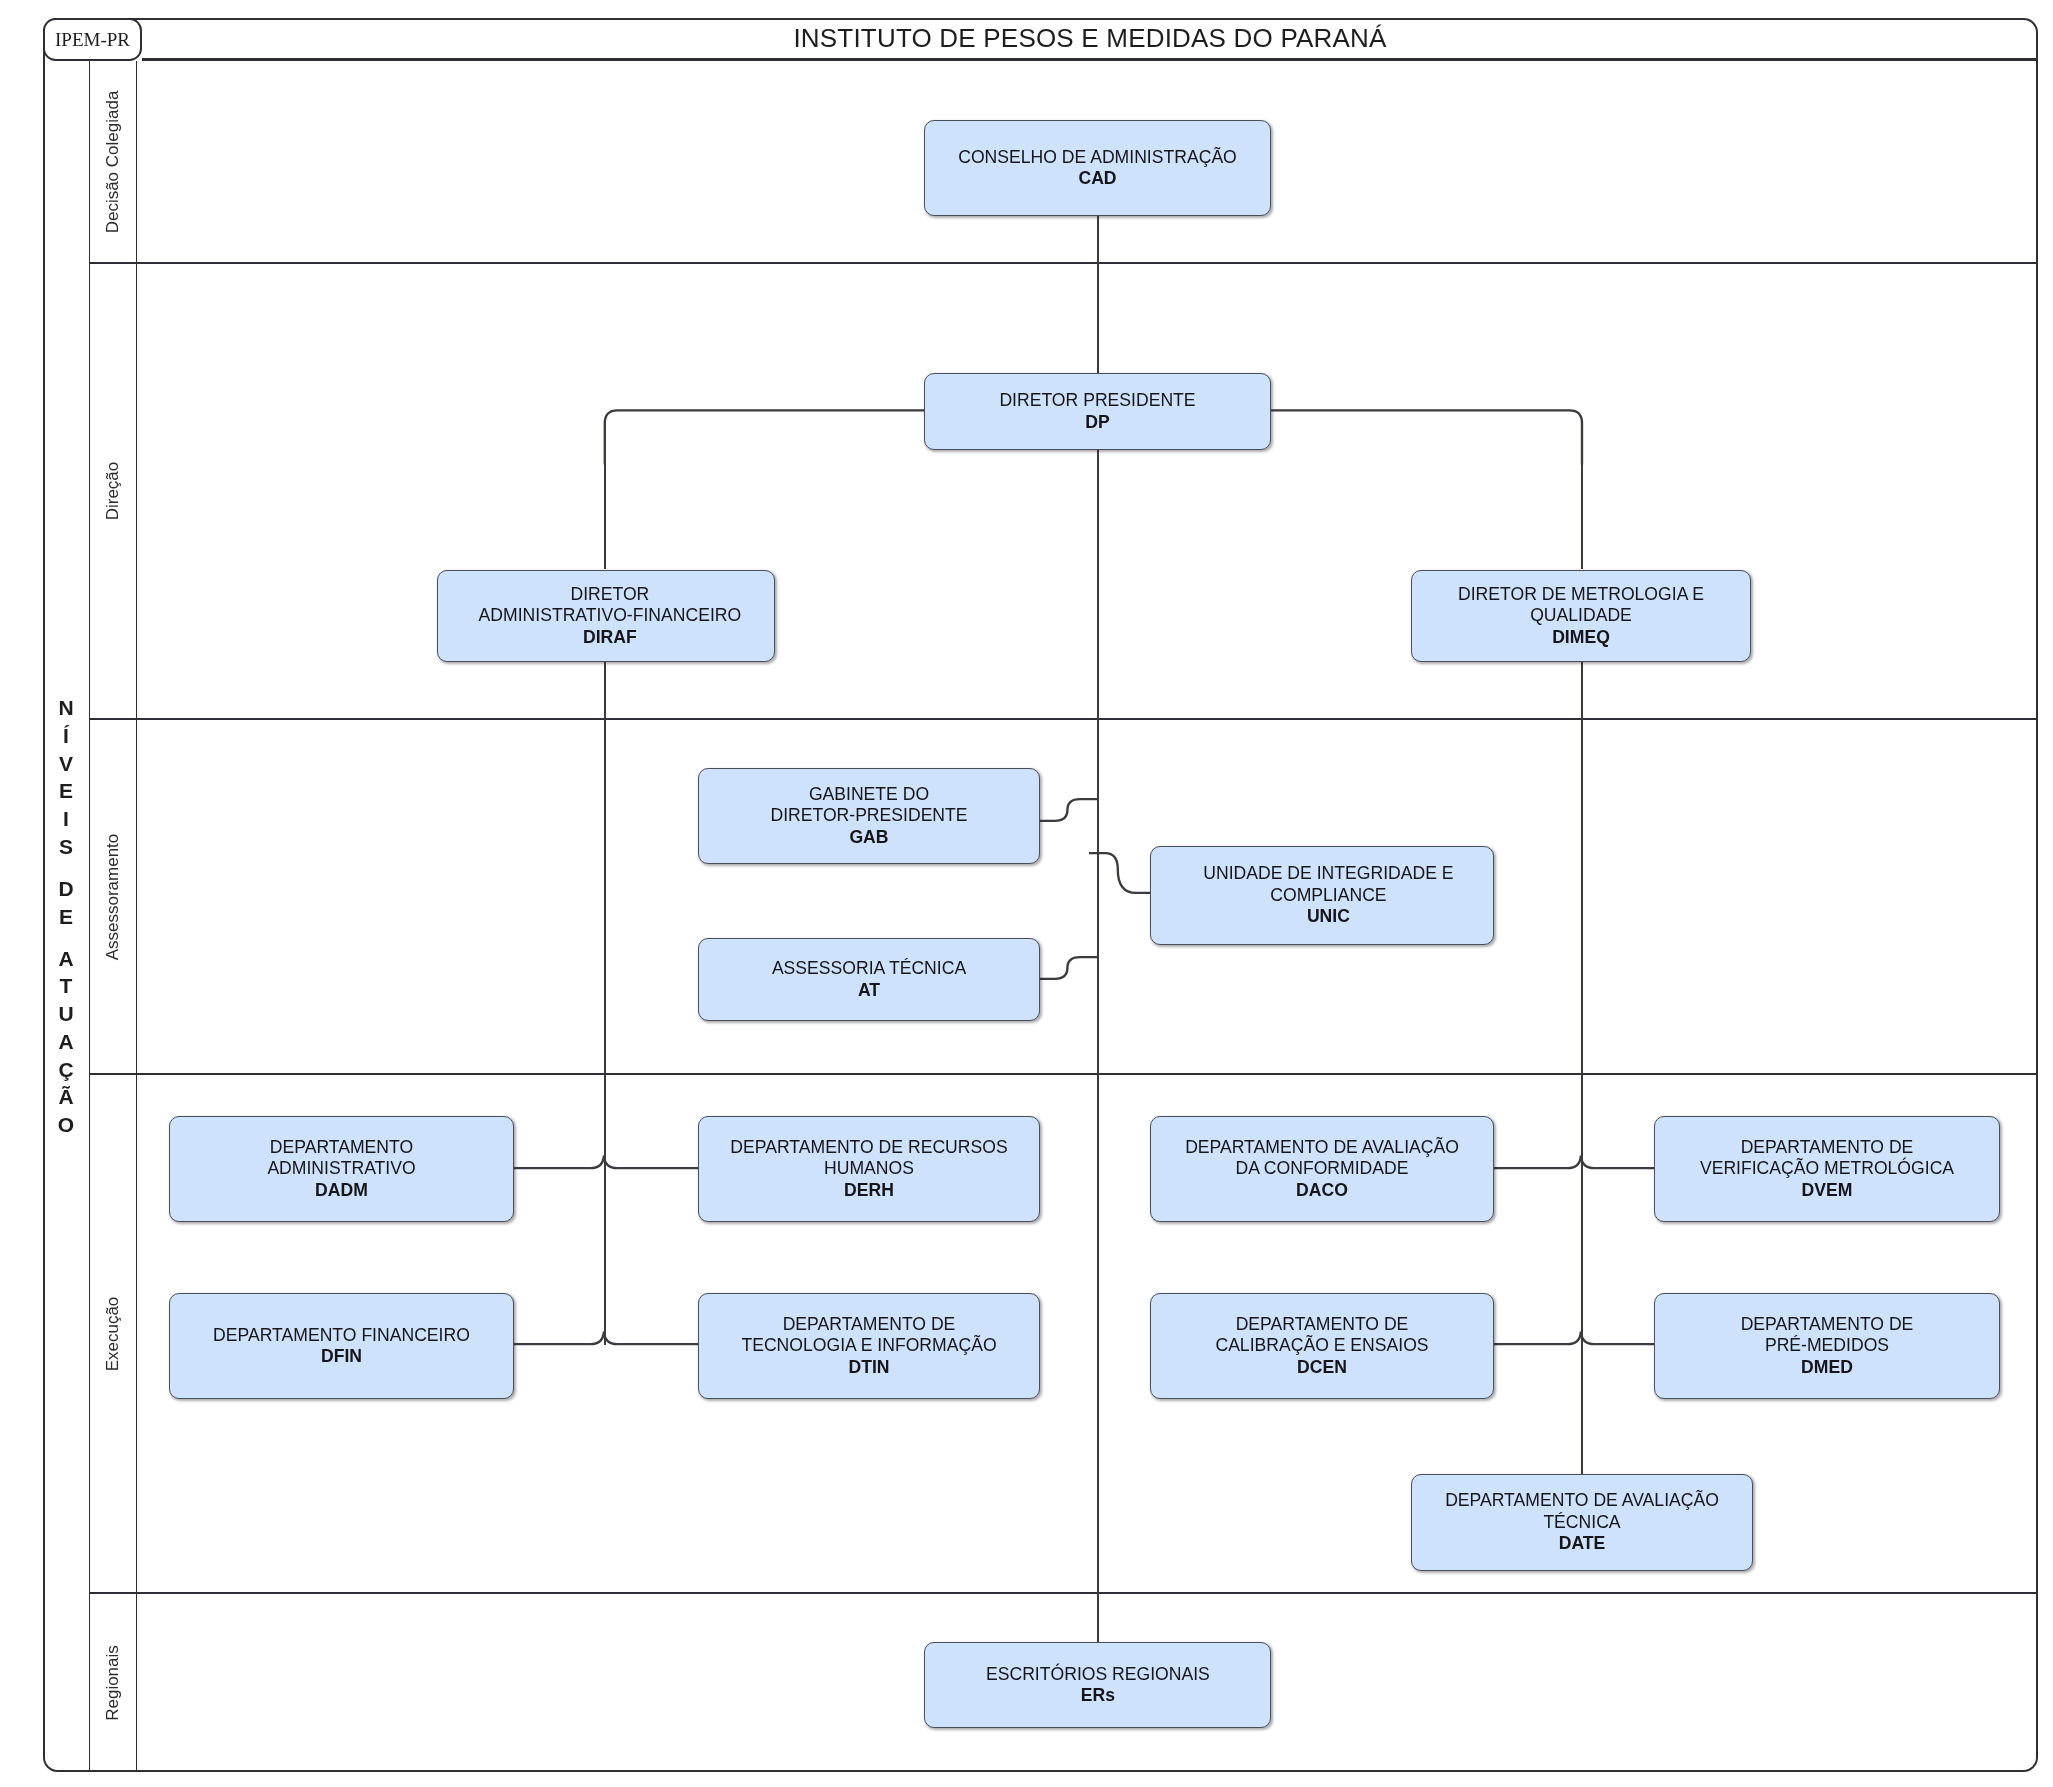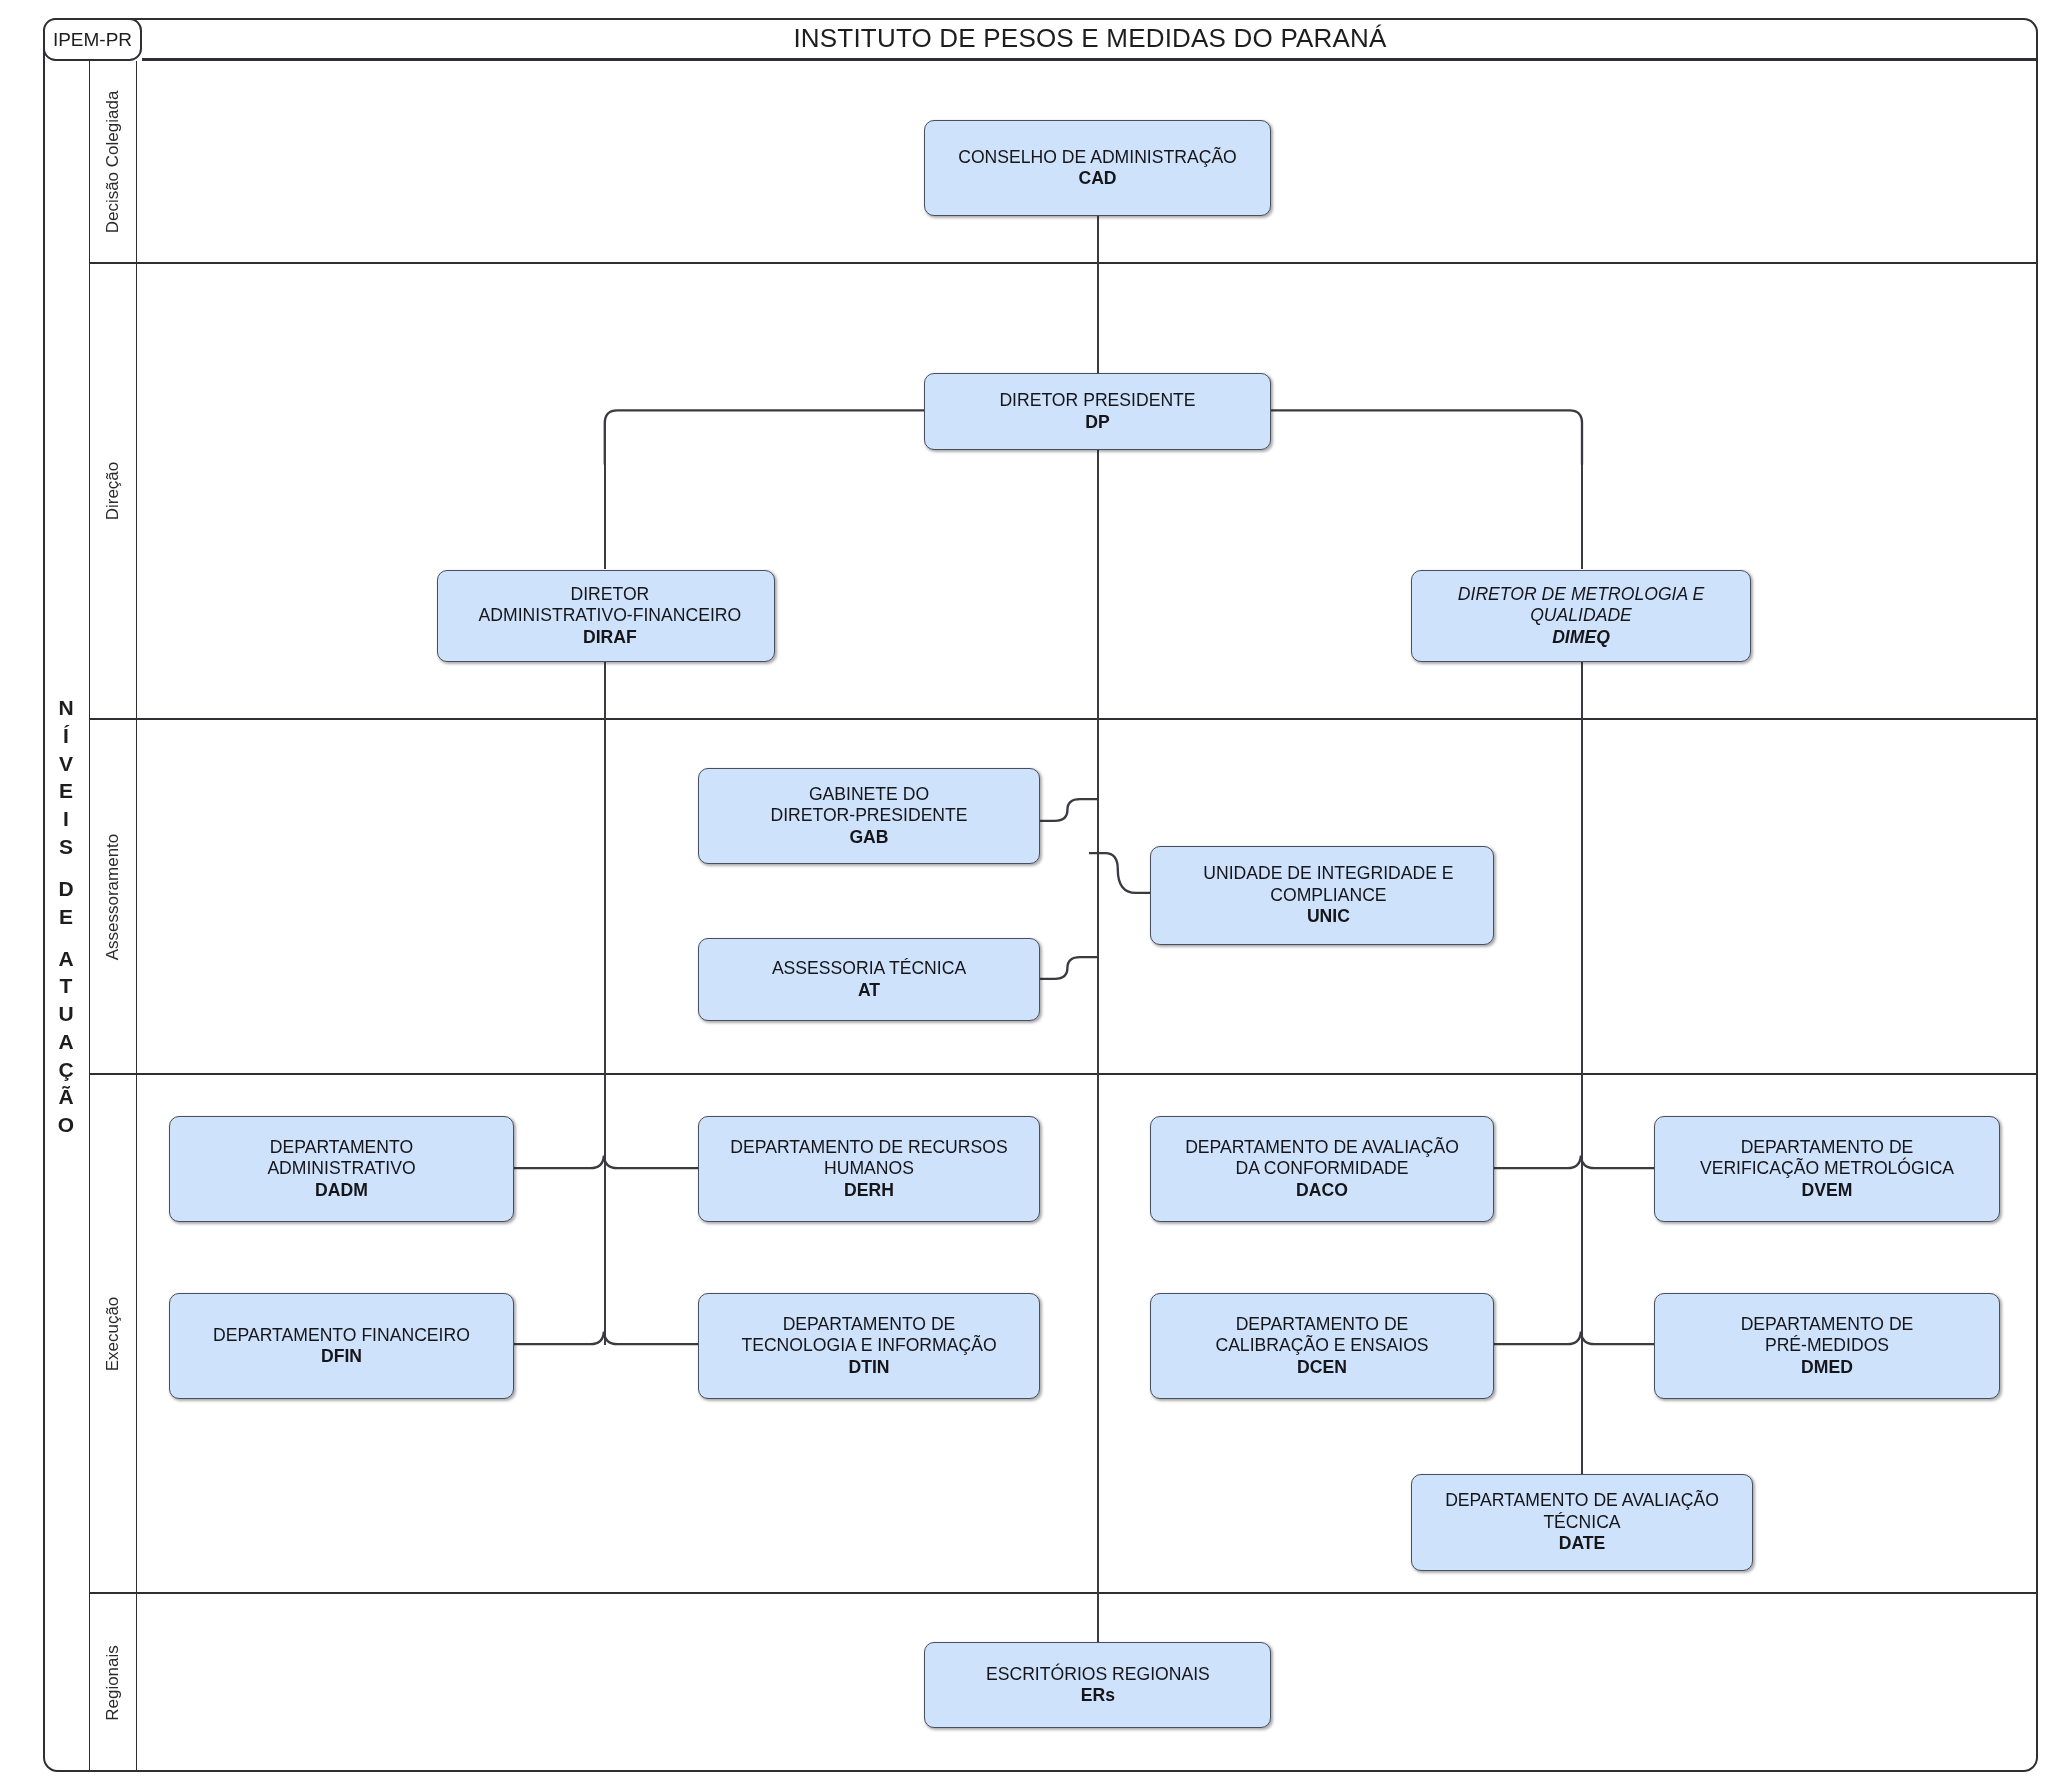--- a/index.html
+++ b/index.html
@@ -41,20 +41,21 @@
     border: 2.7px solid #2e2e34;
     border-radius: 12.6px;
     box-sizing: border-box;
     background: #ffffff;
     display: flex;
     align-items: center;
     justify-content: center;
     font-size: 19px;
     color: #1d1d1f;
     z-index: 30;
+    font-family: Liberation Serif, serif;
   }
 
   
   .header-band {
     position: absolute;
     left: 142px;
     top: 18px;
     width: 1896px;
     height: 43px;
     box-sizing: border-box;
@@ -299,21 +300,21 @@
     <span class="name">DIRETOR PRESIDENTE</span>
     <span class="acro">DP</span>
   </div>
 
   <div class="node" style="left:437px; top:570px; width:338px; height:92px;padding-left:15px;">
     <span class="name">DIRETOR</span>
     <span class="name">ADMINISTRATIVO-FINANCEIRO</span>
     <span class="acro">DIRAF</span>
   </div>
 
-  <div class="node" style="left:1411px; top:570px; width:340px; height:92px;font-style:italic;">
+  <div class="node" style="left:1411px; top:570px; width:340px; height:92px;">
     <span class="name">DIRETOR DE METROLOGIA E</span>
     <span class="name">QUALIDADE</span>
     <span class="acro">DIMEQ</span>
   </div>
 
   <div class="node" style="left:698px; top:768px; width:342px; height:96px;">
     <span class="name">GABINETE DO</span>
     <span class="name">DIRETOR-PRESIDENTE</span>
     <span class="acro">GAB</span>
   </div>

